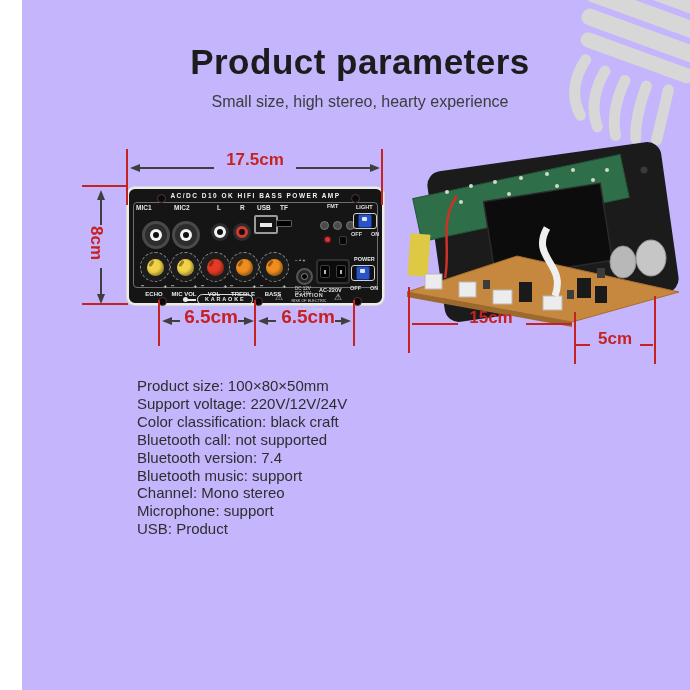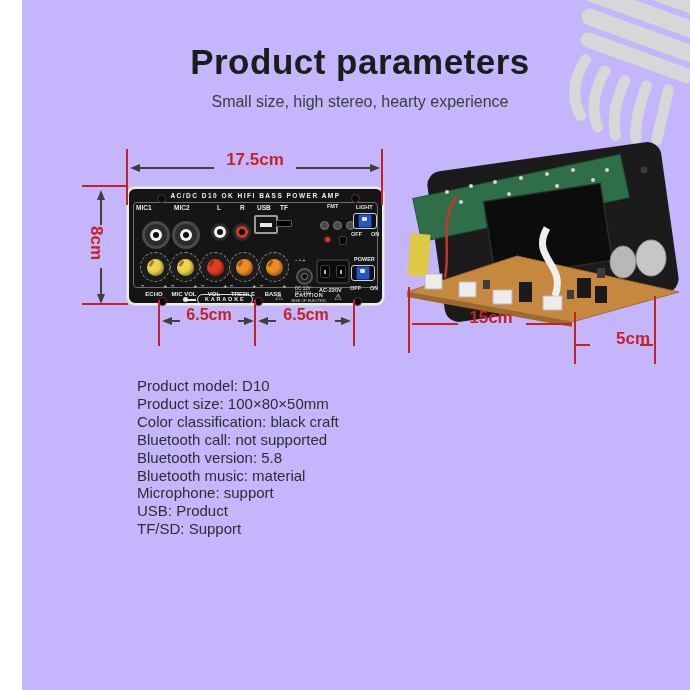--- a/index.html
+++ b/index.html
@@ -16,21 +16,21 @@
   .hline{position:absolute;height:2px;background:#3f3f3f;}
   .hline.red{background:#c62222;}
   .vline{position:absolute;width:2px;background:#c62222;}
   .vline.dark{background:#3f3f3f;}
   .arrow{position:absolute;width:0;height:0;}
   .arrow.left{border:4px solid transparent;border-left:0;border-right:10px solid #3f3f3f;}
   .arrow.right{border:4px solid transparent;border-right:0;border-left:10px solid #3f3f3f;}
   .arrow.up{border:4px solid transparent;border-top:0;border-bottom:10px solid #3f3f3f;}
   .arrow.down{border:4px solid transparent;border-bottom:0;border-top:10px solid #3f3f3f;}
   .dim-label{position:absolute;color:#c62222;font-weight:bold;font-size:17px;text-align:center;}
-  .dim-label.small{font-size:16px;}
+  .dim-label.small{font-size:19px;text-align:right;}
   .dim-label.vert{writing-mode:vertical-rl;}
   
   .panel{position:absolute;left:105px;top:187px;width:257px;height:118px;box-sizing:border-box;
          background:#151515;border:2px solid #ececec;border-radius:8px;
          box-shadow:0 0 0 1px #d6d6d6;}
   .inner-line{position:absolute;left:4px;right:4px;top:13px;bottom:15px;
               border:1px solid rgba(255,255,255,.38);border-radius:4px;}
   .brand{position:absolute;top:3px;left:0;right:0;text-align:center;color:#f2f2f2;
          font-size:6.5px;font-weight:bold;letter-spacing:1.5px;white-space:nowrap;}
   .plabel{position:absolute;color:#e6e6e6;font-size:6.5px;font-weight:bold;white-space:nowrap;}
@@ -317,28 +317,28 @@
   </svg>
 
   <div class="vline" style="left:386px;top:287px;height:66px;"></div>
   <div class="vline" style="left:552px;top:312px;height:52px;"></div>
   <div class="hline red" style="left:390px;top:323px;width:46px;"></div>
   <div class="dim-label" style="left:438px;top:308px;width:62px;">15cm</div>
   <div class="hline red" style="left:504px;top:323px;width:46px;"></div>
 
   <div class="vline" style="left:632px;top:296px;height:68px;"></div>
   <div class="hline red" style="left:554px;top:344px;width:14px;"></div>
-  <div class="dim-label" style="left:586px;top:329px;width:50px;">5cm</div>
+  <div class="dim-label" style="left:568px;top:329px;width:50px;">5cm</div>
   <div class="hline red" style="left:618px;top:344px;width:13px;"></div>
 
   <div class="specs">
-    <div>Product model: D10</div>
     <div>Product size: 100×80×50mm</div>
+    <div>Support voltage: 220V/12V/24V</div>
     <div>Color classification: black craft</div>
     <div>Bluetooth call: not supported</div>
-    <div>Bluetooth version: 5.8</div>
-    <div>Bluetooth music: material</div>
+    <div>Bluetooth version: 7.4</div>
+    <div>Bluetooth music: support</div>
+    <div>Channel: Mono stereo</div>
     <div>Microphone: support</div>
     <div>USB: Product</div>
-    <div>TF/SD: Support</div>
   </div>
 
 </div>
 
 </body></html>

